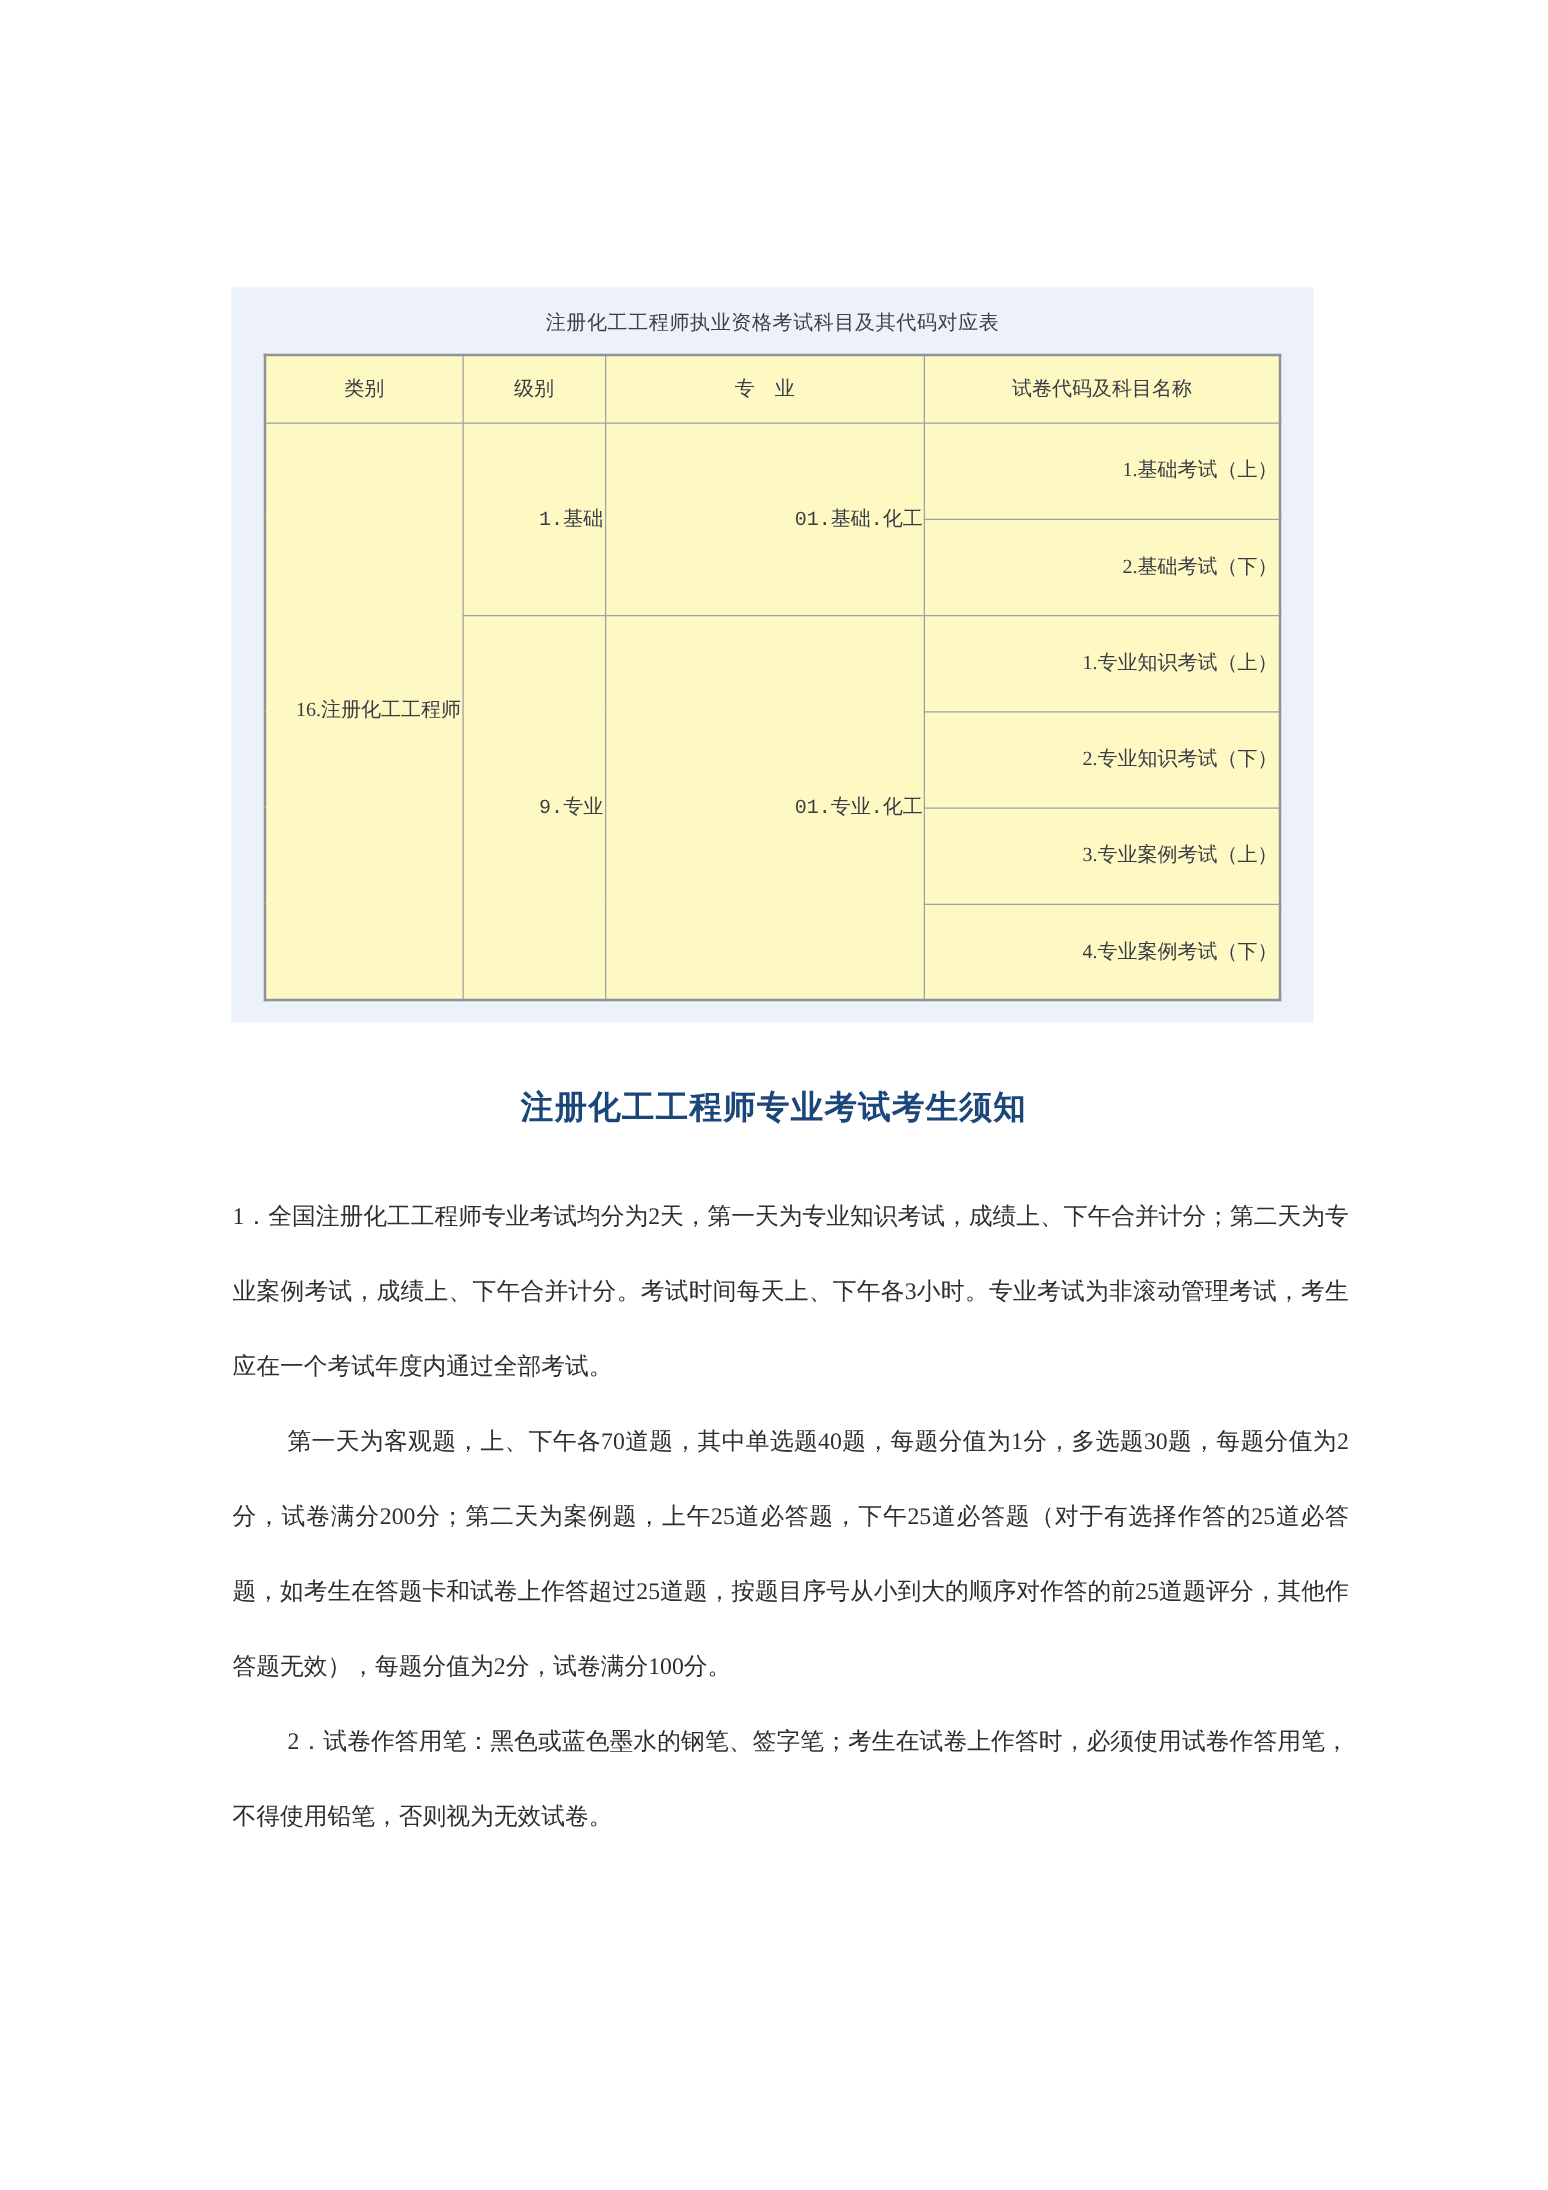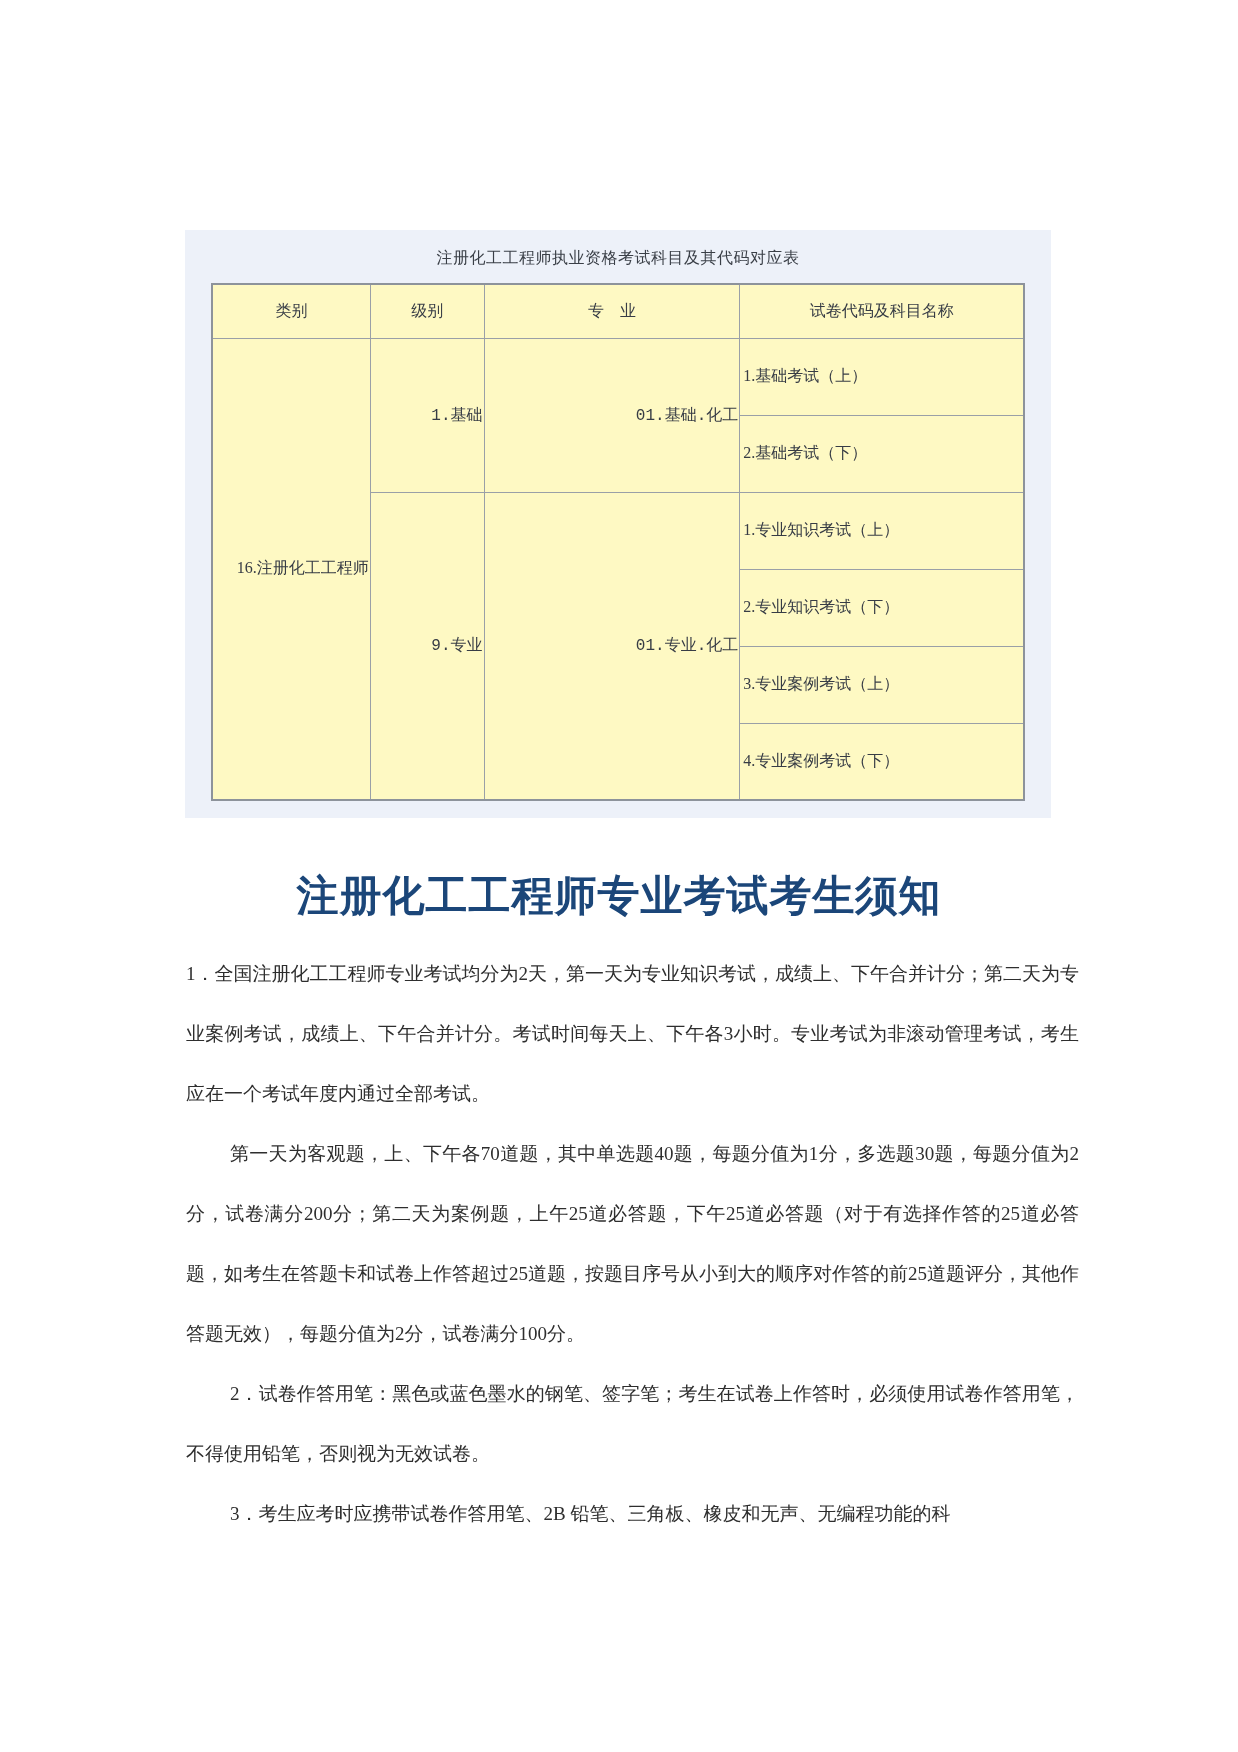--- a/index.html
+++ b/index.html
@@ -41,30 +41,30 @@
     border: 1px solid #9aa0a7;
     font-size: 16px;
     color: #373c45;
     vertical-align: middle;
     overflow: hidden;
   }
   .hdr-row td { height: 54px; text-align: center; }
   .body-row td { height: 77px; }
   td.cat-cell { text-align: right; padding-left: 2px; }
   td.level-cell, td.major-cell { text-align: right; font-family: Liberation Mono, monospace; }
-  td.subject-cell { text-align: left; padding-left: 3px; margin-left: 16px; }
+  td.subject-cell { text-align: right; padding-left: 3px; margin-left: 16px; }
 
   
   .notice-heading {
     position: absolute;
     left: 173px;
     top: 868px;
     width: 892px;
     text-align: center;
-    font-size: 42px;
+    font-size: 26px;
     font-weight: bold;
     color: #1b4679;
     letter-spacing: 1px;
   }
   .notice-body {
     position: absolute;
     left: 186px;
     top: 944px;
     width: 893px;
     font-size: 19px;
@@ -123,16 +123,15 @@
       </tbody>
     </table>
   </div>
 
   <div class="notice-heading">注册化工工程师专业考试考生须知</div>
 
   <div class="notice-body">
     <p>1．全国注册化工工程师专业考试均分为2天，第一天为专业知识考试，成绩上、下午合并计分；第二天为专业案例考试，成绩上、下午合并计分。考试时间每天上、下午各3小时。专业考试为非滚动管理考试，考生应在一个考试年度内通过全部考试。</p>
     <p class="indented">第一天为客观题，上、下午各70道题，其中单选题40题，每题分值为1分，多选题30题，每题分值为2分，试卷满分200分；第二天为案例题，上午25道必答题，下午25道必答题（对于有选择作答的25道必答题，如考生在答题卡和试卷上作答超过25道题，按题目序号从小到大的顺序对作答的前25道题评分，其他作答题无效），每题分值为2分，试卷满分100分。</p>
     <p class="indented">2．试卷作答用笔：黑色或蓝色墨水的钢笔、签字笔；考生在试卷上作答时，必须使用试卷作答用笔，不得使用铅笔，否则视为无效试卷。</p>
-    <p class="indented">3．考生应考时应携带试卷作答用笔、2B 铅笔、三角板、橡皮和无声、无编程功能的科</p>
   </div>
 
 </div>
 
 </body></html>

